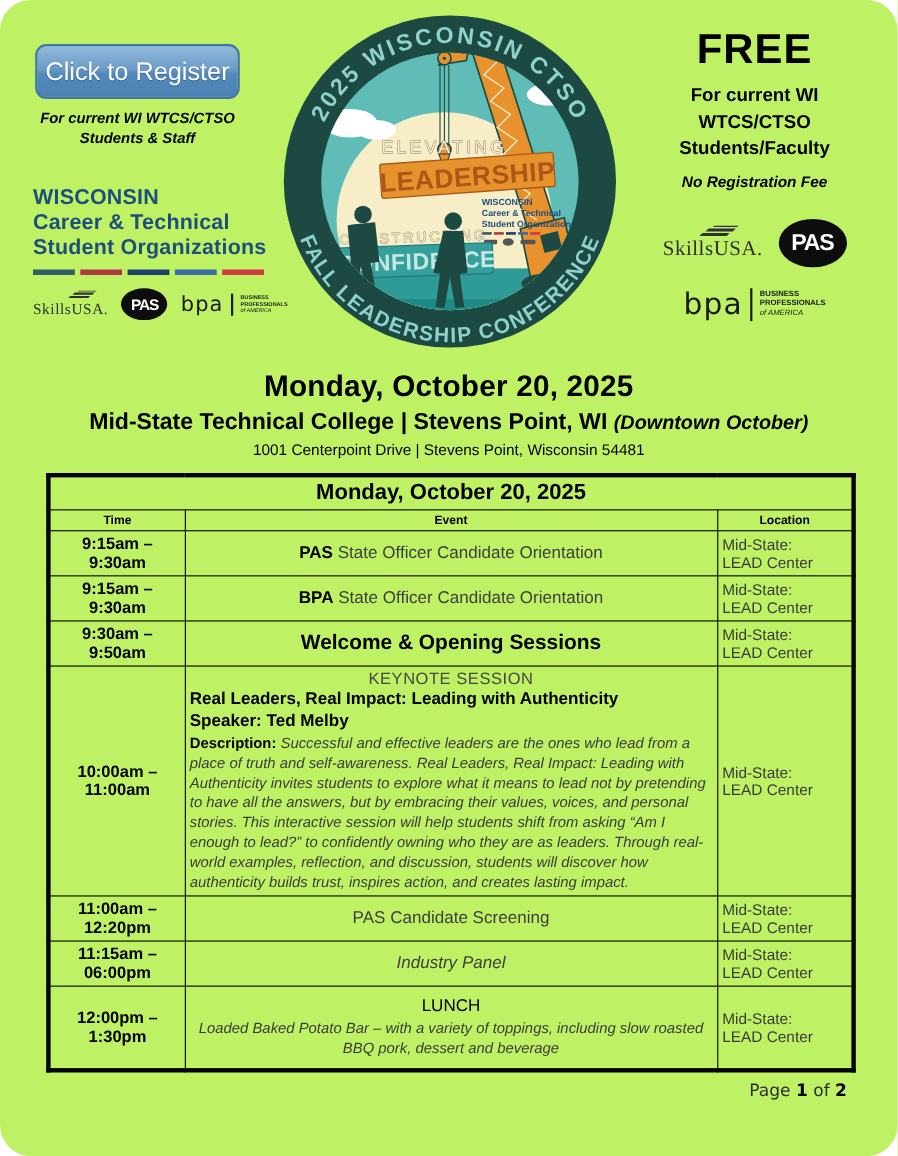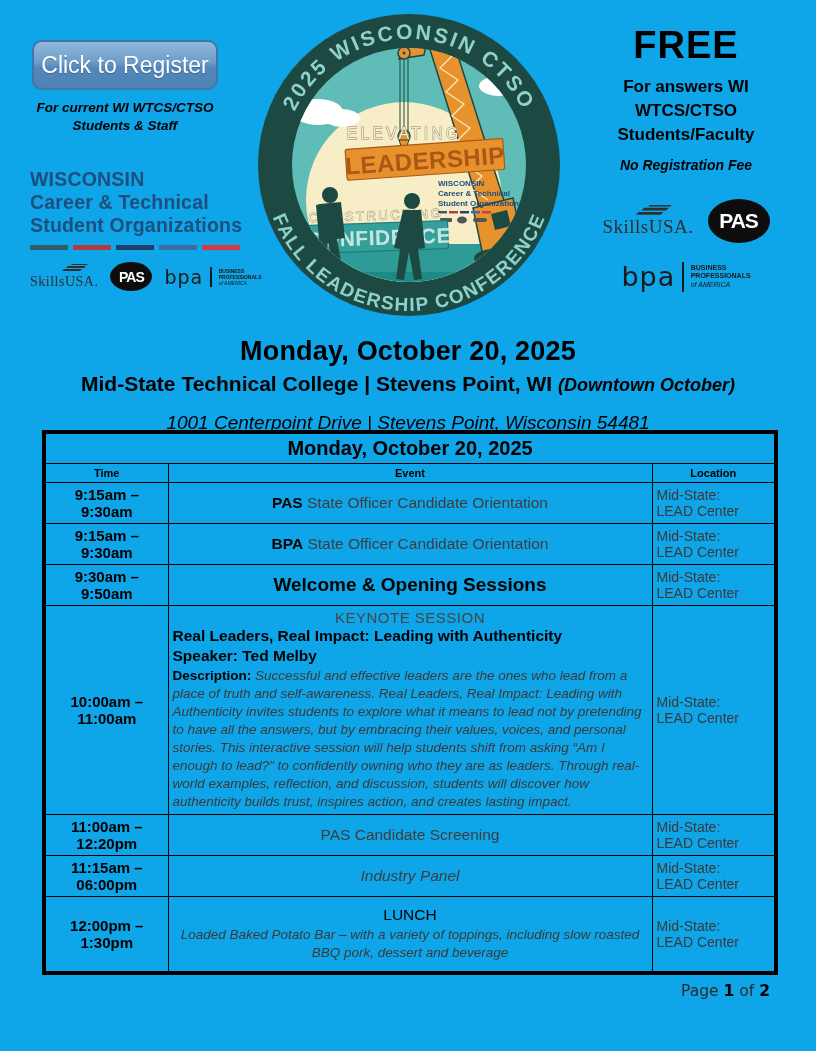--- a/index.html
+++ b/index.html
@@ -1,17 +1,17 @@
 <!DOCTYPE html>
 <html><head>
 <meta charset="utf-8">
 <style>
   * { margin:0; padding:0; box-sizing:border-box; }
   body { background:#ffffff; font-family:"Liberation Sans", sans-serif; }
-  .page { position:relative; width:816px; height:1051px; background:#0ea5e9; overflow:hidden; margin:0 auto; }
+  .page { position:relative; width:816px; height:1051px; background:#bef264; overflow:hidden; margin:0 auto;border-radius:28px; }
 
   
   .register-col { position:absolute; left:28px; top:40px; width:194px; text-align:center; }
   .register-btn {
     display:block; width:186px; height:50px; margin:0 auto;
     background:linear-gradient(#93b9da 0%, #6b9cc9 45%, #5388bb 55%, #4d82b5 100%);
     border:2px solid #4177a8; border-radius:10px;
     color:#ffffff; font-size:23px; font-family:"Liberation Sans",sans-serif;
     cursor:pointer; text-shadow:0 1px 1px rgba(0,0,0,.25);
   }
@@ -53,21 +53,21 @@
   .free-bpa-row { display:flex; justify-content:center; margin-top:18px; }
 
   
   .badge-wrap { position:absolute; left:254px; top:8px; width:310px; height:314px; }
 
   
   .title-block { position:absolute; left:0; top:336px; width:816px; text-align:center; color:#000; }
   .title-l1 { font-size:27px; font-weight:bold; letter-spacing:0.2px; }
   .title-l2 { font-size:21px; font-weight:bold; margin-top:5px; }
   .title-l2 .campus { font-size:18px; font-style:italic; }
-  .title-l3 { font-size:19px; margin-top:16px;font-style:italic; }
+  .title-l3 { font-size:14px; margin-top:5px; }
 
   
   .tbl-wrap { position:absolute; left:42px; top:430px; width:732px; }
   table.schedule { border-collapse:collapse; width:732px; border:4px solid #000; table-layout:fixed; }
   table.schedule td, table.schedule th { border:1.7px solid #000; vertical-align:middle; padding:3px 4px; }
   .t-title { text-align:center; font-size:20px; font-weight:bold; padding:3px 0; }
   th.col-h { font-size:11px; font-weight:bold; text-align:center; padding:2px 0; }
   col.c-time { width:124px; } col.c-event { width:484px; } col.c-loc { width:124px; }
   td.cell-time { text-align:center; font-weight:bold; font-size:15px; color:#000; }
   td.cell-loc { text-align:left; font-size:14px; color:#3a3a3a; line-height:16px; }
@@ -226,21 +226,21 @@
       </text>
       <text font-family="Liberation Sans, sans-serif" font-weight="bold" font-size="19" fill="#8fd2cc" letter-spacing="1.5">
         <textPath href="#arcBot" startOffset="50%" text-anchor="middle">FALL LEADERSHIP CONFERENCE</textPath>
       </text>
     </svg>
   </div>
 
   <div class="free-col">
     <div class="free-title">FREE</div>
     <div class="free-lines">
-      <div>For answers WI</div>
+      <div>For current WI</div>
       <div>WTCS/CTSO</div>
       <div>Students/Faculty</div>
     </div>
     <div class="free-note">No Registration Fee</div>
     <div class="free-logos-row">
       <div class="skillsusa skillsusa-lg">
         <svg class="stripes" width="42" height="11" viewBox="0 0 30 8">
           <g fill="#2f2f2f">
             <polygon points="4,7 22,7 24,5 6,5"></polygon>
             <polygon points="8,4 26,4 28,2 10,2"></polygon>

